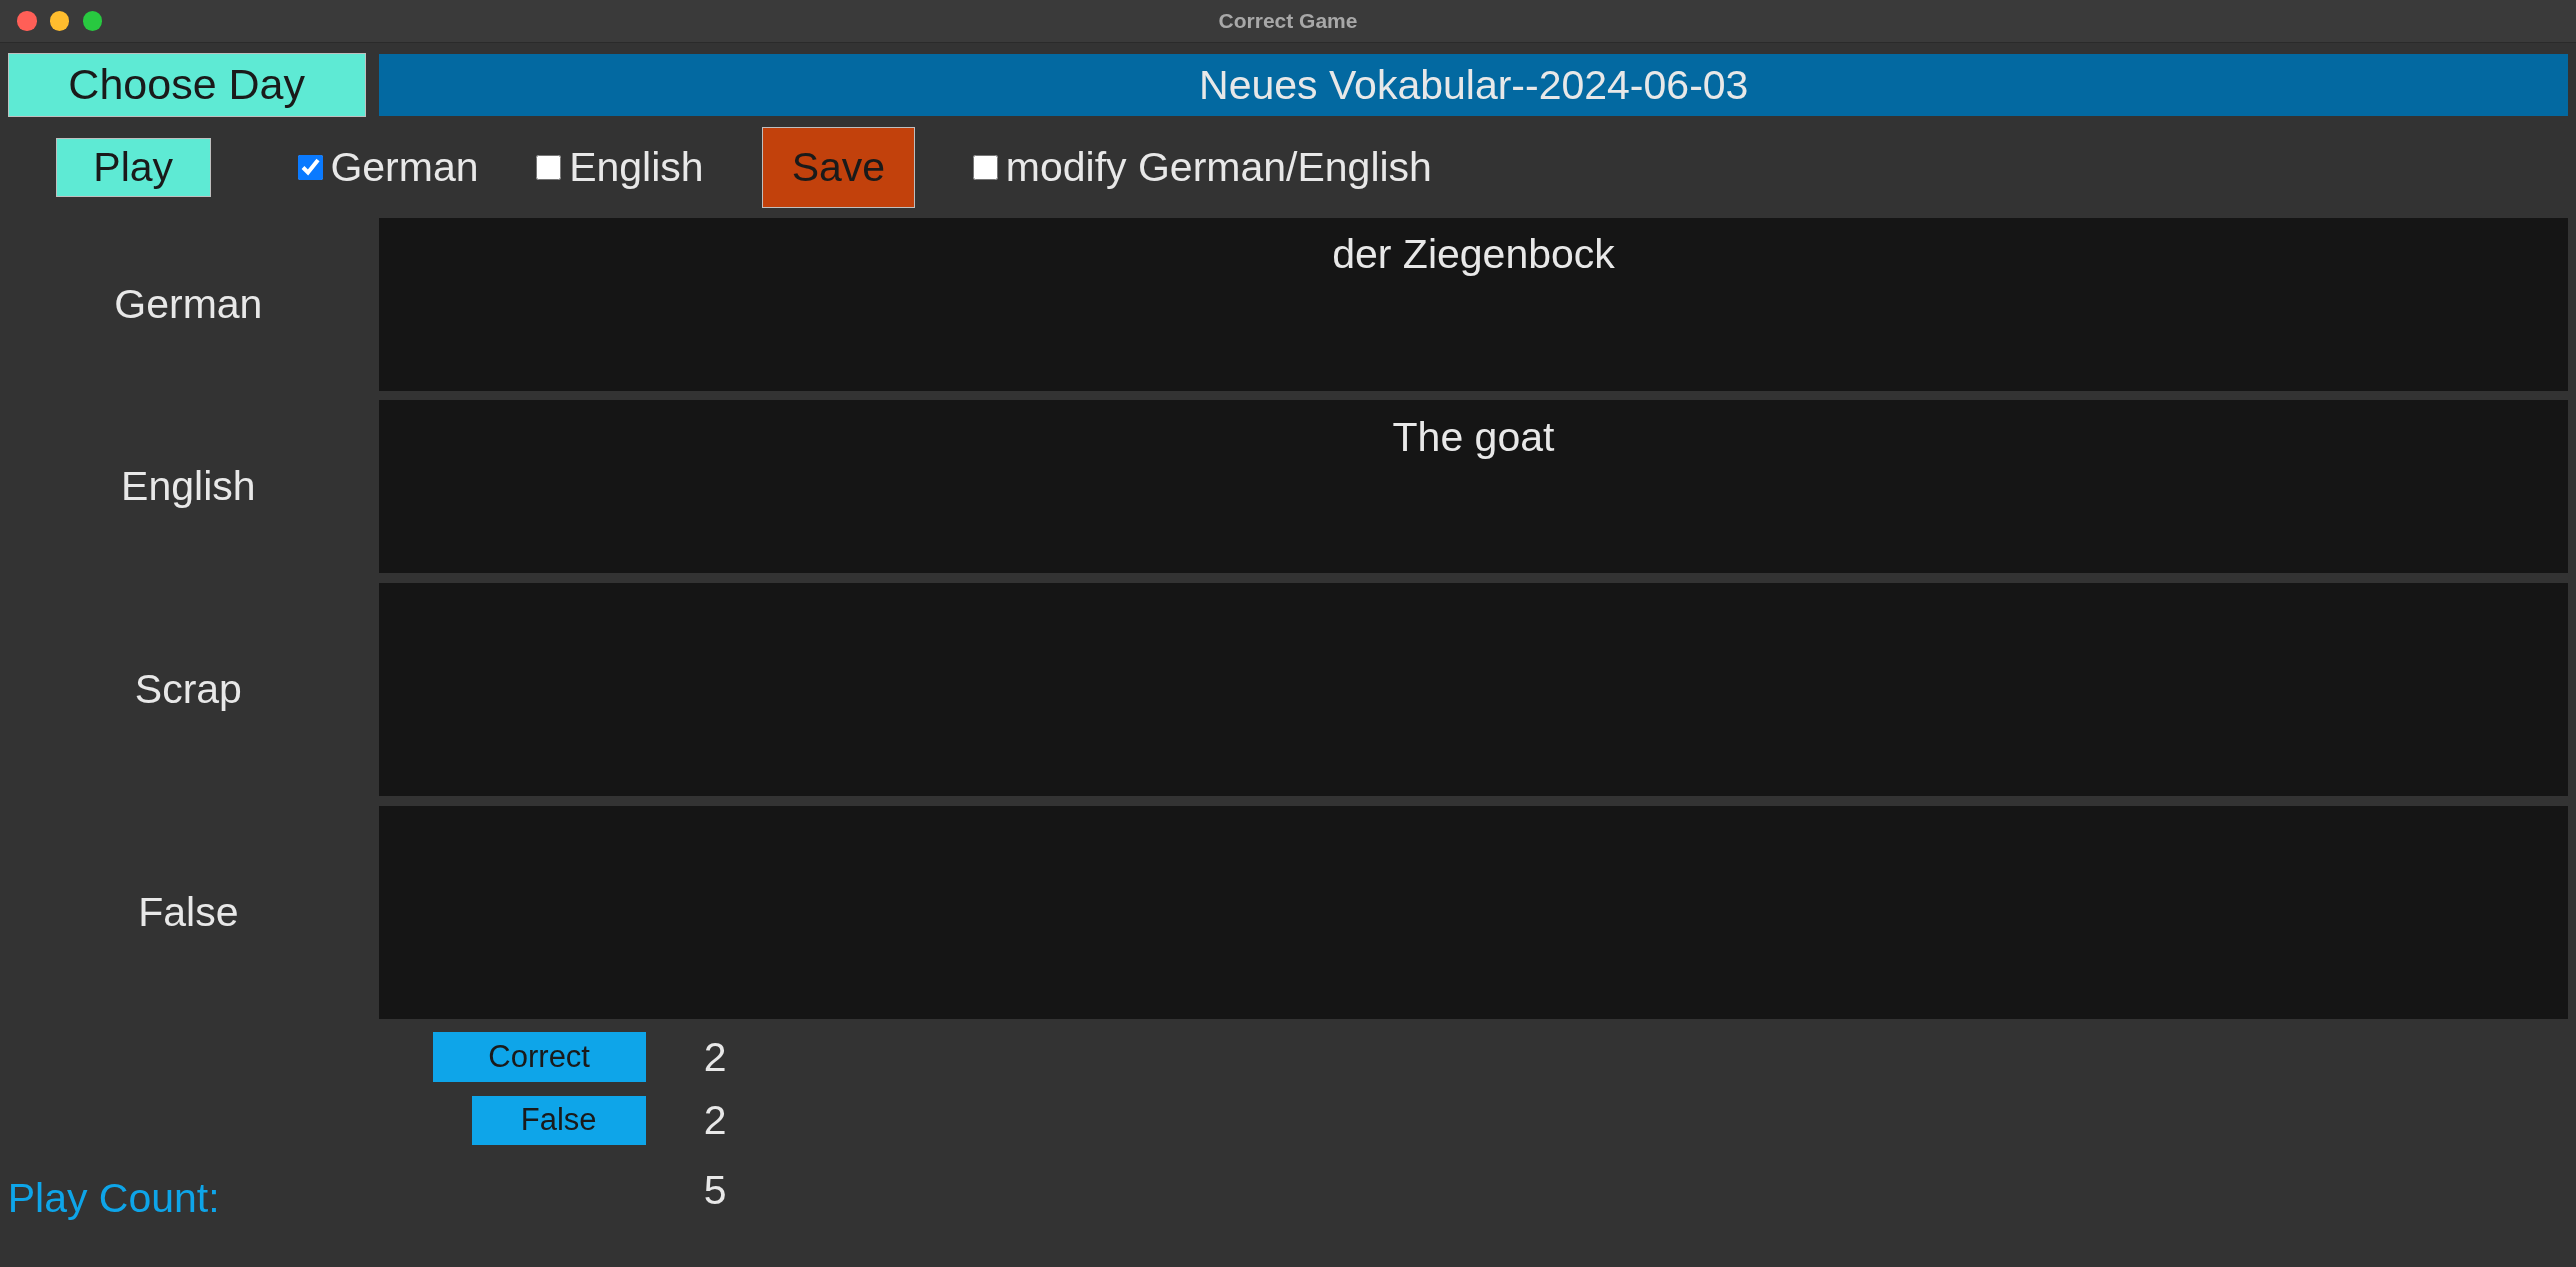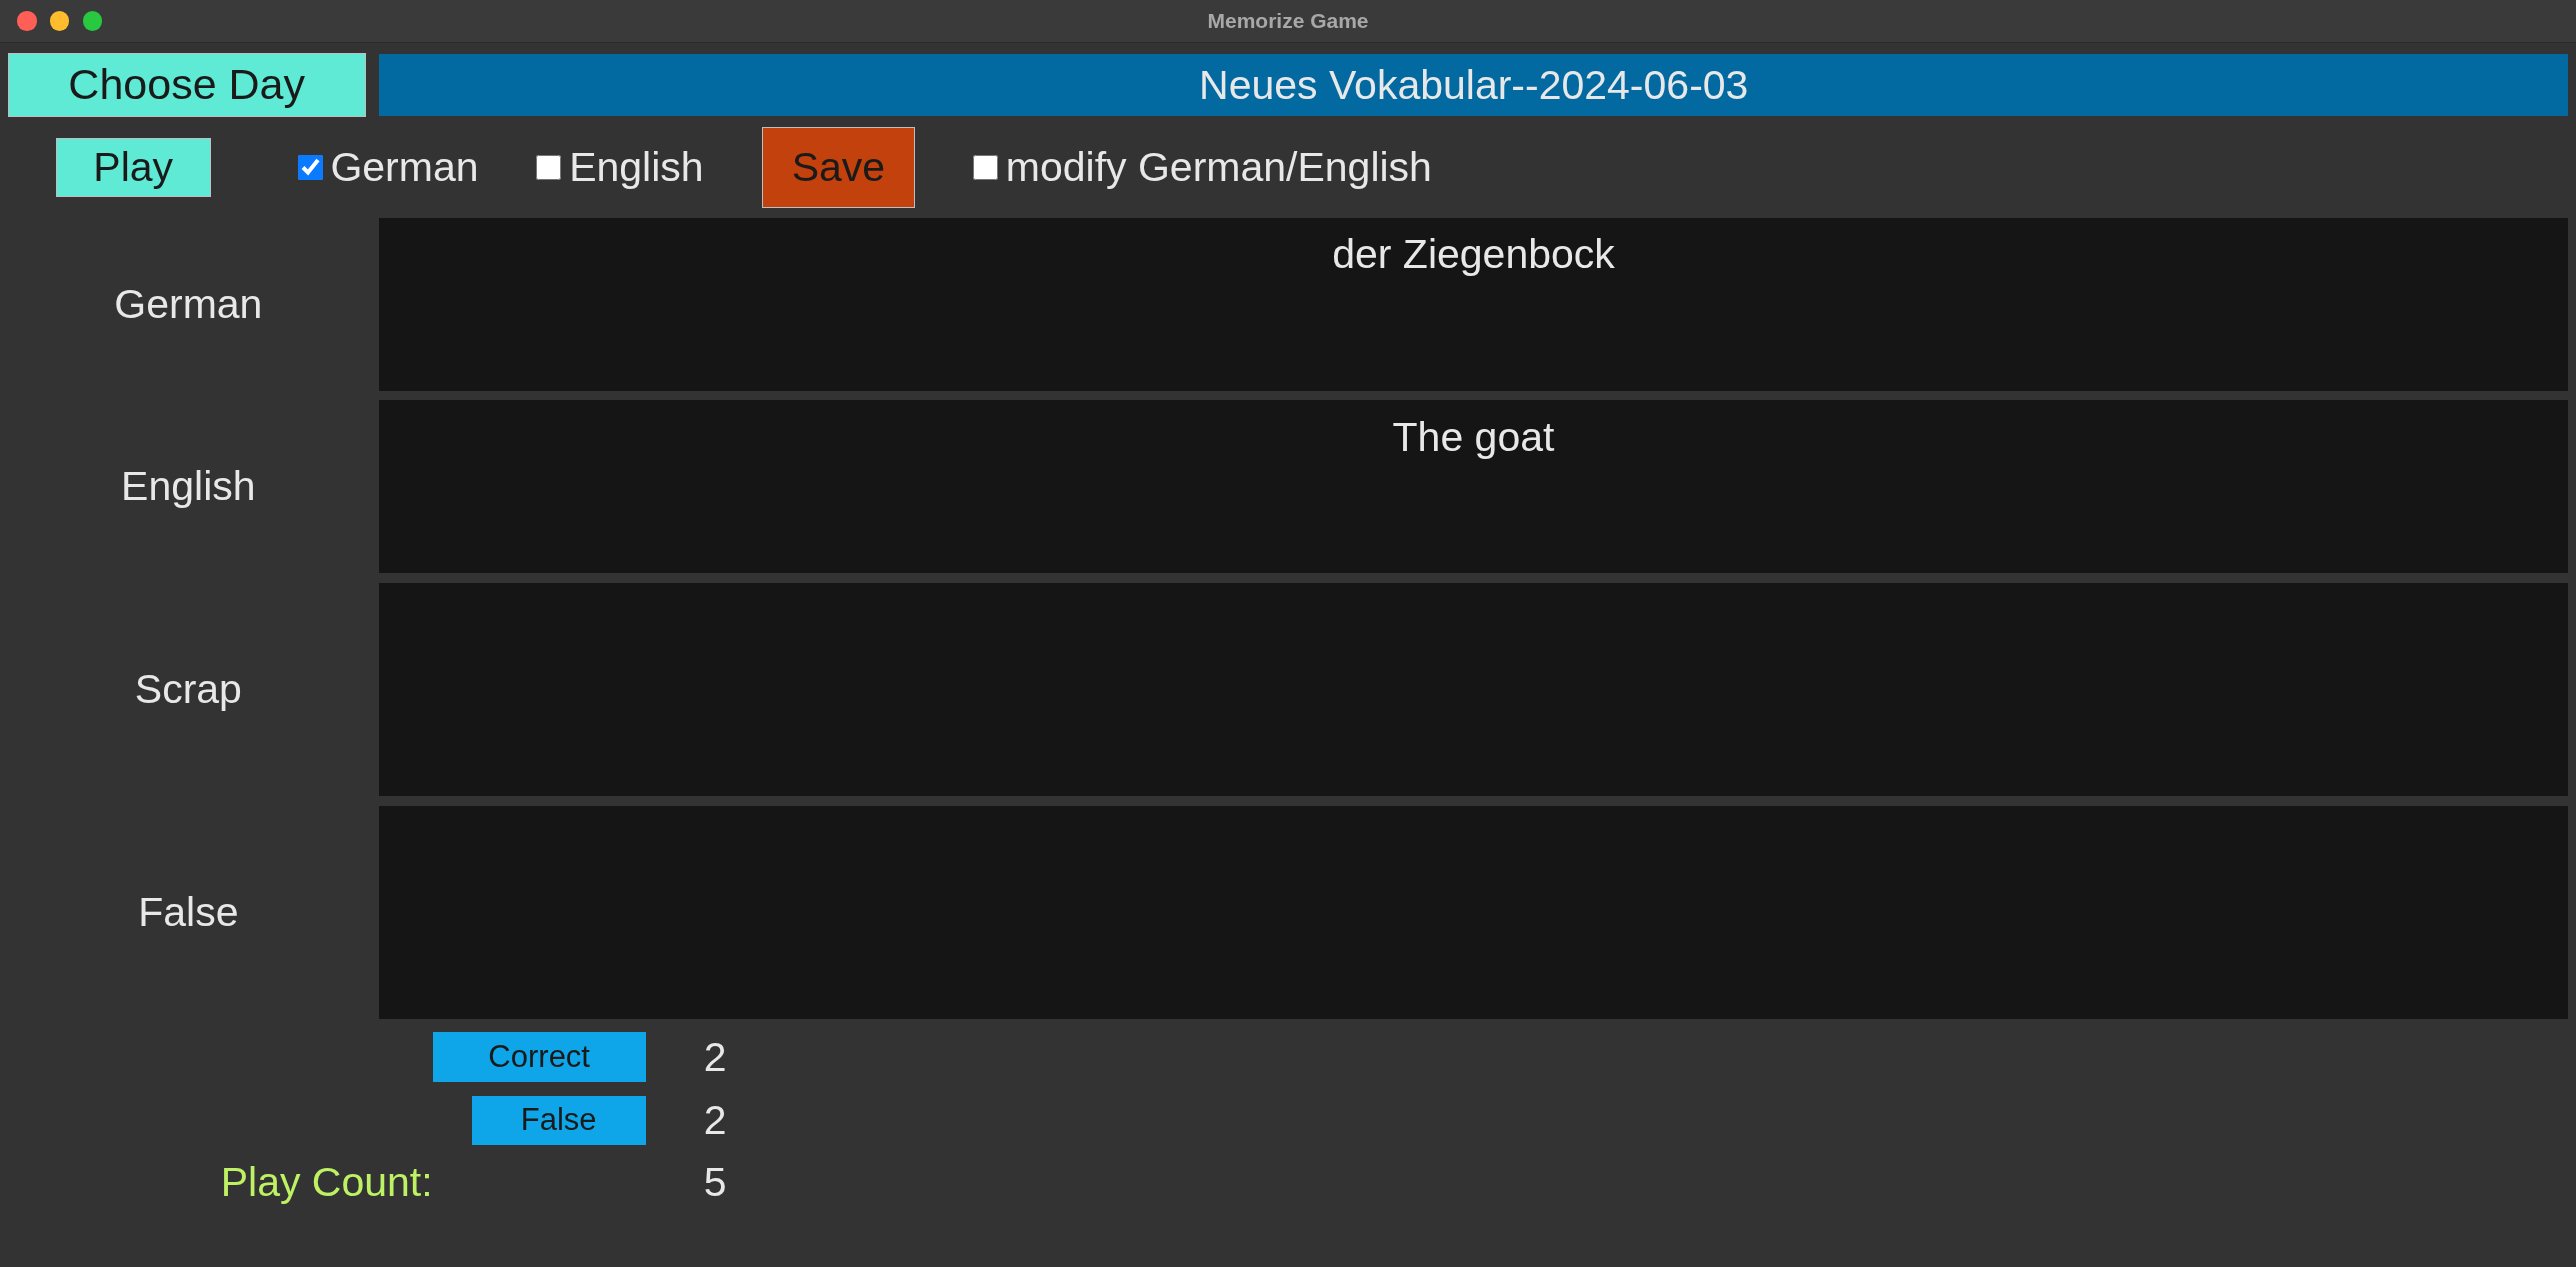--- a/index.html
+++ b/index.html
@@ -162,40 +162,41 @@
       color: #1a1a1a;
       border: 3px solid #0ea5e9;
       font-size: 31px;
       padding: 3.9px 27px;
       cursor: pointer;
       font-family: inherit;
       min-width: 213px;
     }
     .score-label {
       width: 696px;
-      text-align: center;
+      text-align: left;
       padding-right: 58px;
-      color: #bef264;
-      font-size: 41px;
+      color: #0ea5e9;
+      font-size: 41px;
+      margin-top: 16px;
     }
     .score-val {
       color: #e8e8e8;
       font-size: 41px;
     }
   </style>
 </head>
 <body>
 
 <div class="titlebar">
   <div class="traffic-lights">
     <div class="traffic-light tl-close"></div>
     <div class="traffic-light tl-min"></div>
     <div class="traffic-light tl-max"></div>
   </div>
-  <div class="window-title">Memorize Game</div>
+  <div class="window-title">Correct Game</div>
 </div>
 
 <div class="content">
 
   <div class="row">
     <button class="btn choose-day-btn">Choose Day</button>
     <div class="title-strip">Neues Vokabular--2024-06-03</div>
   </div>
 
   <div class="controls-row">

